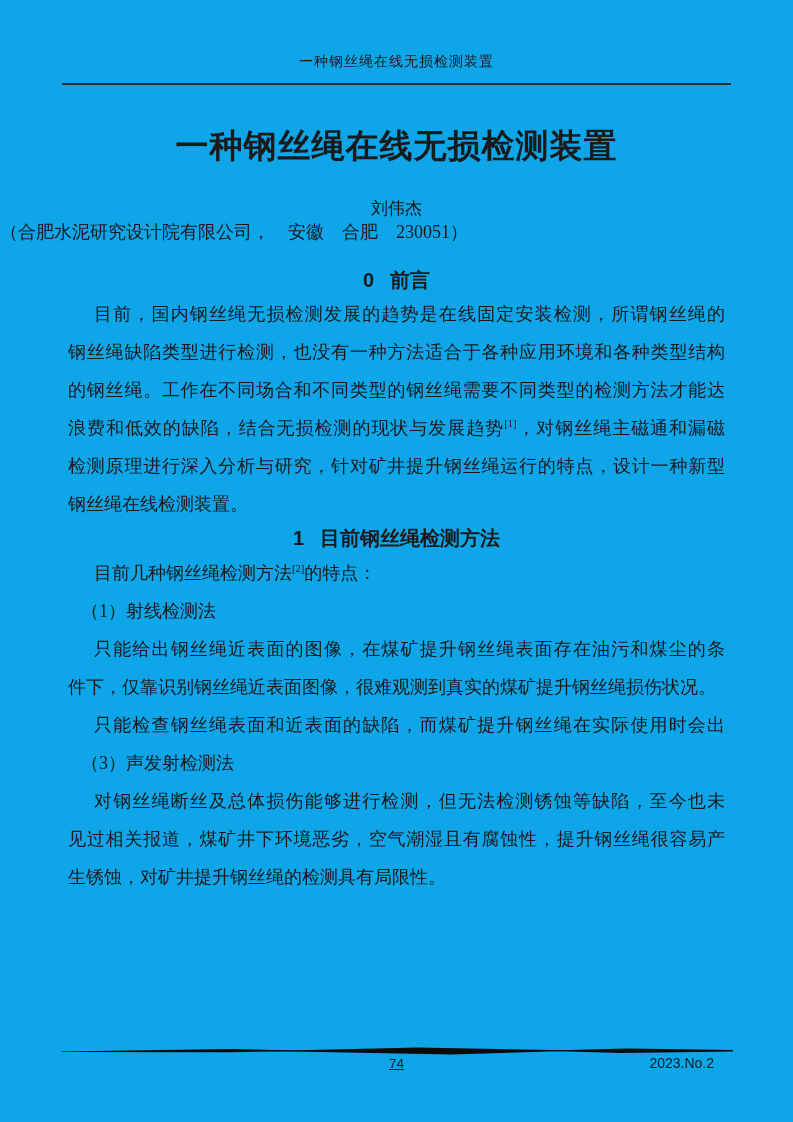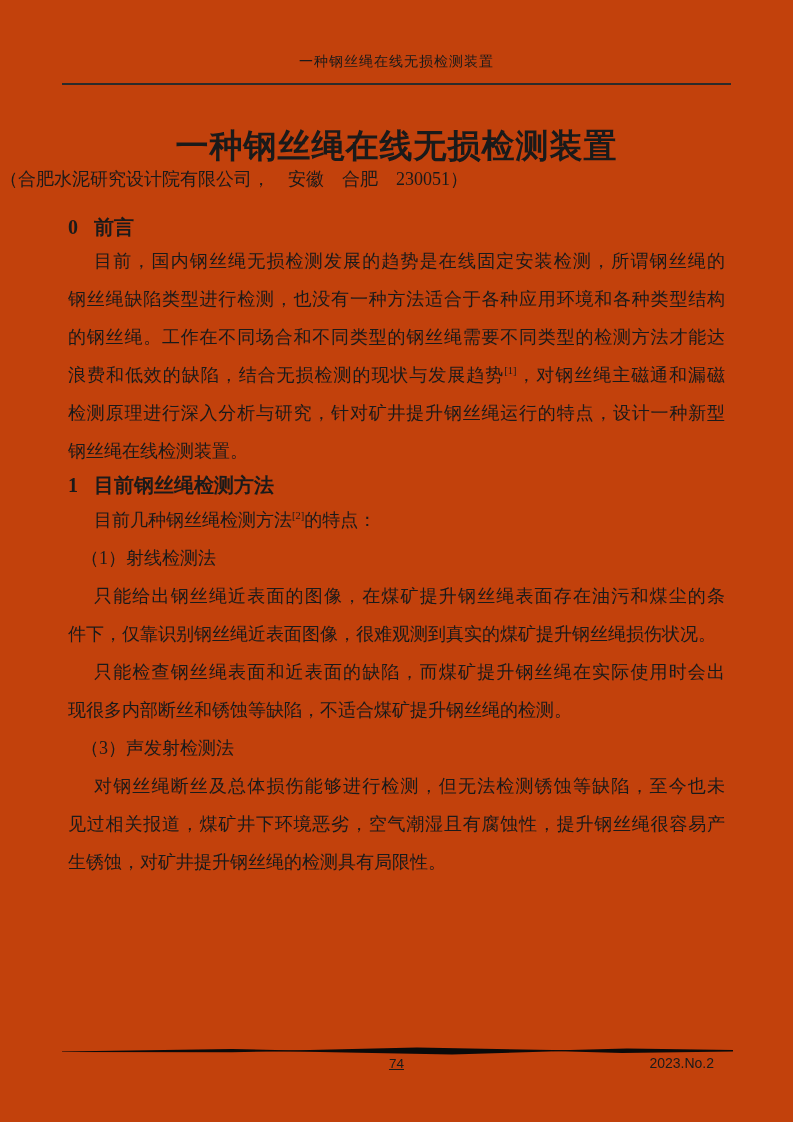--- a/index.html
+++ b/index.html
@@ -1,34 +1,34 @@
 <!DOCTYPE html>
 <html><head>
 <meta charset="utf-8">
 <style>
   html,body { margin:0; padding:0; background:#ffffff; }
   .page {
-    position:relative; width:793px; height:1122px; background:#c2410c;
+    position:relative; width:793px; height:1122px; background:#0ea5e9;
     font-family:"Liberation Serif","DejaVu Serif",serif;
     color:#1a1a1a; overflow:hidden;
   }
   
   .header { margin:0 62px; padding-top:52px; padding-bottom:11px;
             border-bottom:2px solid #2b2b2b; }
   .running { text-align:center; font-size:14px; line-height:20px; letter-spacing:1px; }
   
   .title { margin:40px 68px 0; text-align:center;
            font-family:"Liberation Sans","DejaVu Sans",sans-serif;
            font-weight:bold; font-size:33px; line-height:42px; letter-spacing:1px; }
   .author { margin-top:30px; text-align:center; font-size:17px; line-height:23px; }
   .affil  { margin-top:0; text-align:left; font-size:18px; line-height:25px; }
   
   .body-wrap { margin:0 68px; }
-  .sec { font-family:Liberation Serif, serif;
-         font-weight:bold; font-size:20px; }
+  .sec { font-family:Liberation Sans, sans-serif;
+         font-weight:bold; font-size:20px;text-align:center; }
   .sec0 { margin-top:20px; line-height:30px; }
   .sec1 { line-height:31px; }
   .sec-num { display:inline-block; margin-right:16px; }
   .bline { font-size:18px; line-height:38px; height:38px;
            text-align:justify; text-align-last:justify; }
   .bline.last { text-align:right; text-align-last:left; }
   .indent { text-indent:26px; }
   .item   { text-indent:13px; }
   sup.ref { font-size:10.5px; line-height:0; vertical-align:super; letter-spacing:0; }
   
@@ -43,20 +43,21 @@
 </head>
 <body>
 
 <div class="page">
 
   <div class="header">
     <div class="running">一种钢丝绳在线无损检测装置</div>
   </div>
 
   <h1 class="title">一种钢丝绳在线无损检测装置</h1>
+  <div class="author">刘伟杰</div>
   <div class="affil">（合肥水泥研究设计院有限公司，　安徽　合肥　230051）</div>
 
   <div class="body-wrap">
 
     <div class="sec sec0">
       <span class="sec-num">0</span><span>前言</span>
     </div>
 
     <div>
       <div class="bline indent">目前，国内钢丝绳无损检测发展的趋势是在线固定安装检测，所谓钢丝绳的</div>
@@ -72,21 +73,20 @@
     </div>
 
     <div>
       <div class="bline indent last"><span>目前几种钢丝绳检测方法</span><sup class="ref">[2]</sup><span>的特点：</span></div>
 
       <div class="bline item last">（1）射线检测法</div>
       <div class="bline indent">只能给出钢丝绳近表面的图像，在煤矿提升钢丝绳表面存在油污和煤尘的条</div>
       <div class="bline last">件下，仅靠识别钢丝绳近表面图像，很难观测到真实的煤矿提升钢丝绳损伤状况。</div>
 
       <div class="bline indent">只能检查钢丝绳表面和近表面的缺陷，而煤矿提升钢丝绳在实际使用时会出</div>
-      <div class="bline last">现很多内部断丝和锈蚀等缺陷，不适合煤矿提升钢丝绳的检测。</div>
 
       <div class="bline item last">（3）声发射检测法</div>
       <div class="bline indent">对钢丝绳断丝及总体损伤能够进行检测，但无法检测锈蚀等缺陷，至今也未</div>
       <div class="bline">见过相关报道，煤矿井下环境恶劣，空气潮湿且有腐蚀性，提升钢丝绳很容易产</div>
       <div class="bline last">生锈蚀，对矿井提升钢丝绳的检测具有局限性。</div>
     </div>
 
   </div>
 
   <svg class="footer-rule" viewBox="0 0 671 10" preserveAspectRatio="none" aria-hidden="true">

